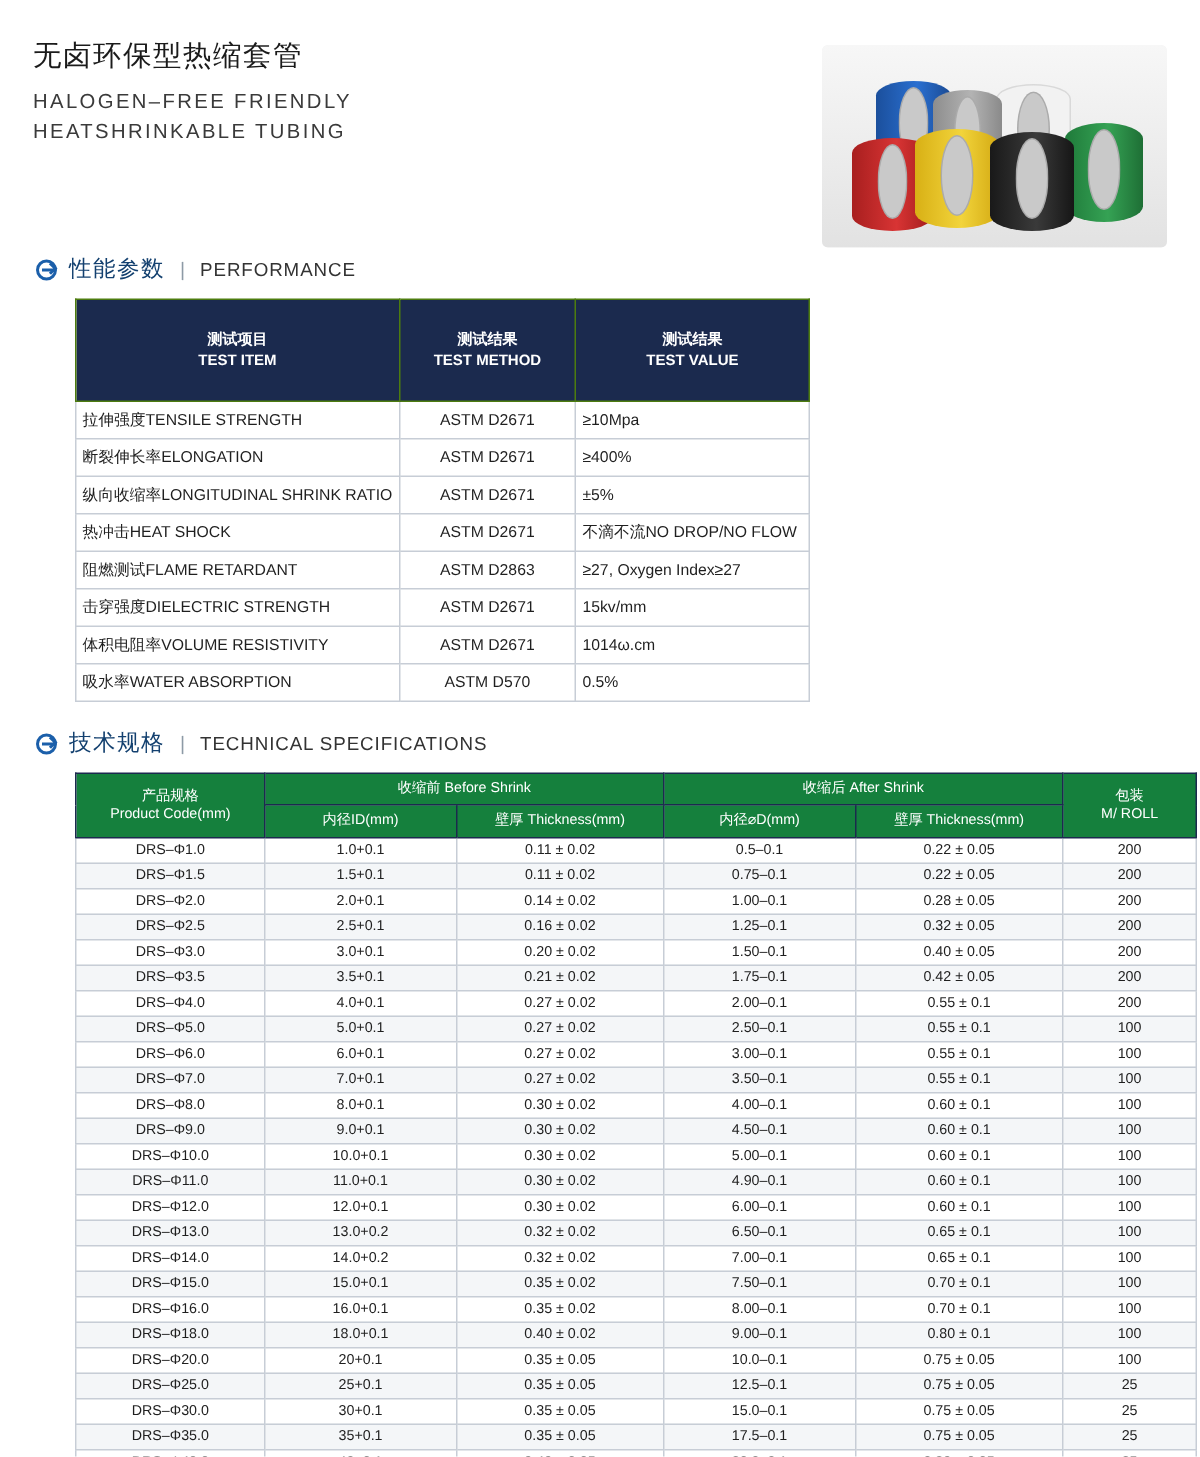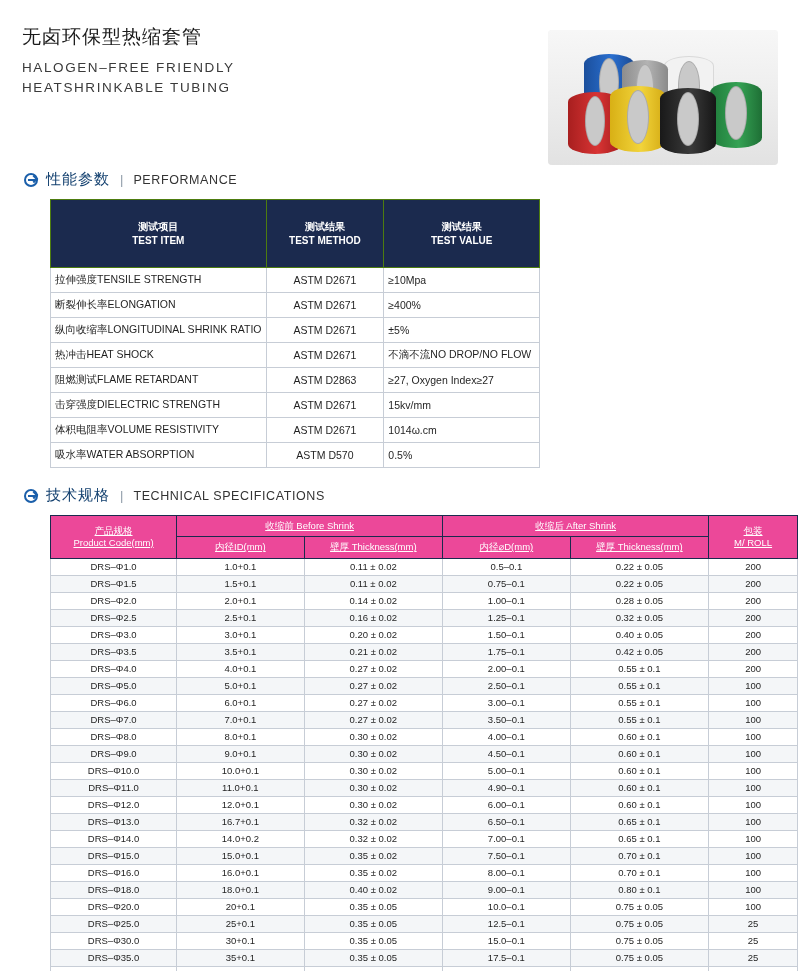--- a/index.html
+++ b/index.html
@@ -133,29 +133,28 @@
   }
   .perf-table td.c1 { width: 216px; }
   .perf-table td.c2 { width: 118px; text-align: center; }
   .perf-table td.c3 { width: 156px; }
 
   .spec-table {
     margin-left: 28px;
     width: 748px;
   }
   .spec-table th {
-    background: #ec4899;
+    background: #15803d;
     color: #fff;
     font-weight: normal;
     font-size: 9.5px;
     line-height: 1.3;
     padding: 4px 18px;
     border: 1px solid #1b2a4e;
     text-align: center;
-    text-decoration: underline;
   }
   .spec-table td {
     border: 1px solid #c7cdd6;
     text-align: center;
     padding: 2.5px 2px;
     font-size: 9.5px;
     color: #1f1f1f;
   }
   .spec-table tbody tr:nth-child(even) td { background: #f4f6f8; }
   .spec-table col.c-code { width: 128px; }
@@ -426,21 +425,21 @@
         <tr>
           <td class="nowrap">DRS–Φ12.0</td>
           <td class="nowrap">12.0+0.1</td>
           <td class="nowrap">0.30 ± 0.02</td>
           <td class="nowrap">6.00–0.1</td>
           <td class="nowrap">0.60 ± 0.1</td>
           <td class="nowrap">100</td>
         </tr>
         <tr>
           <td class="nowrap">DRS–Φ13.0</td>
-          <td class="nowrap">16.7+0.1</td>
+          <td class="nowrap">13.0+0.2</td>
           <td class="nowrap">0.32 ± 0.02</td>
           <td class="nowrap">6.50–0.1</td>
           <td class="nowrap">0.65 ± 0.1</td>
           <td class="nowrap">100</td>
         </tr>
         <tr>
           <td class="nowrap">DRS–Φ14.0</td>
           <td class="nowrap">14.0+0.2</td>
           <td class="nowrap">0.32 ± 0.02</td>
           <td class="nowrap">7.00–0.1</td>

